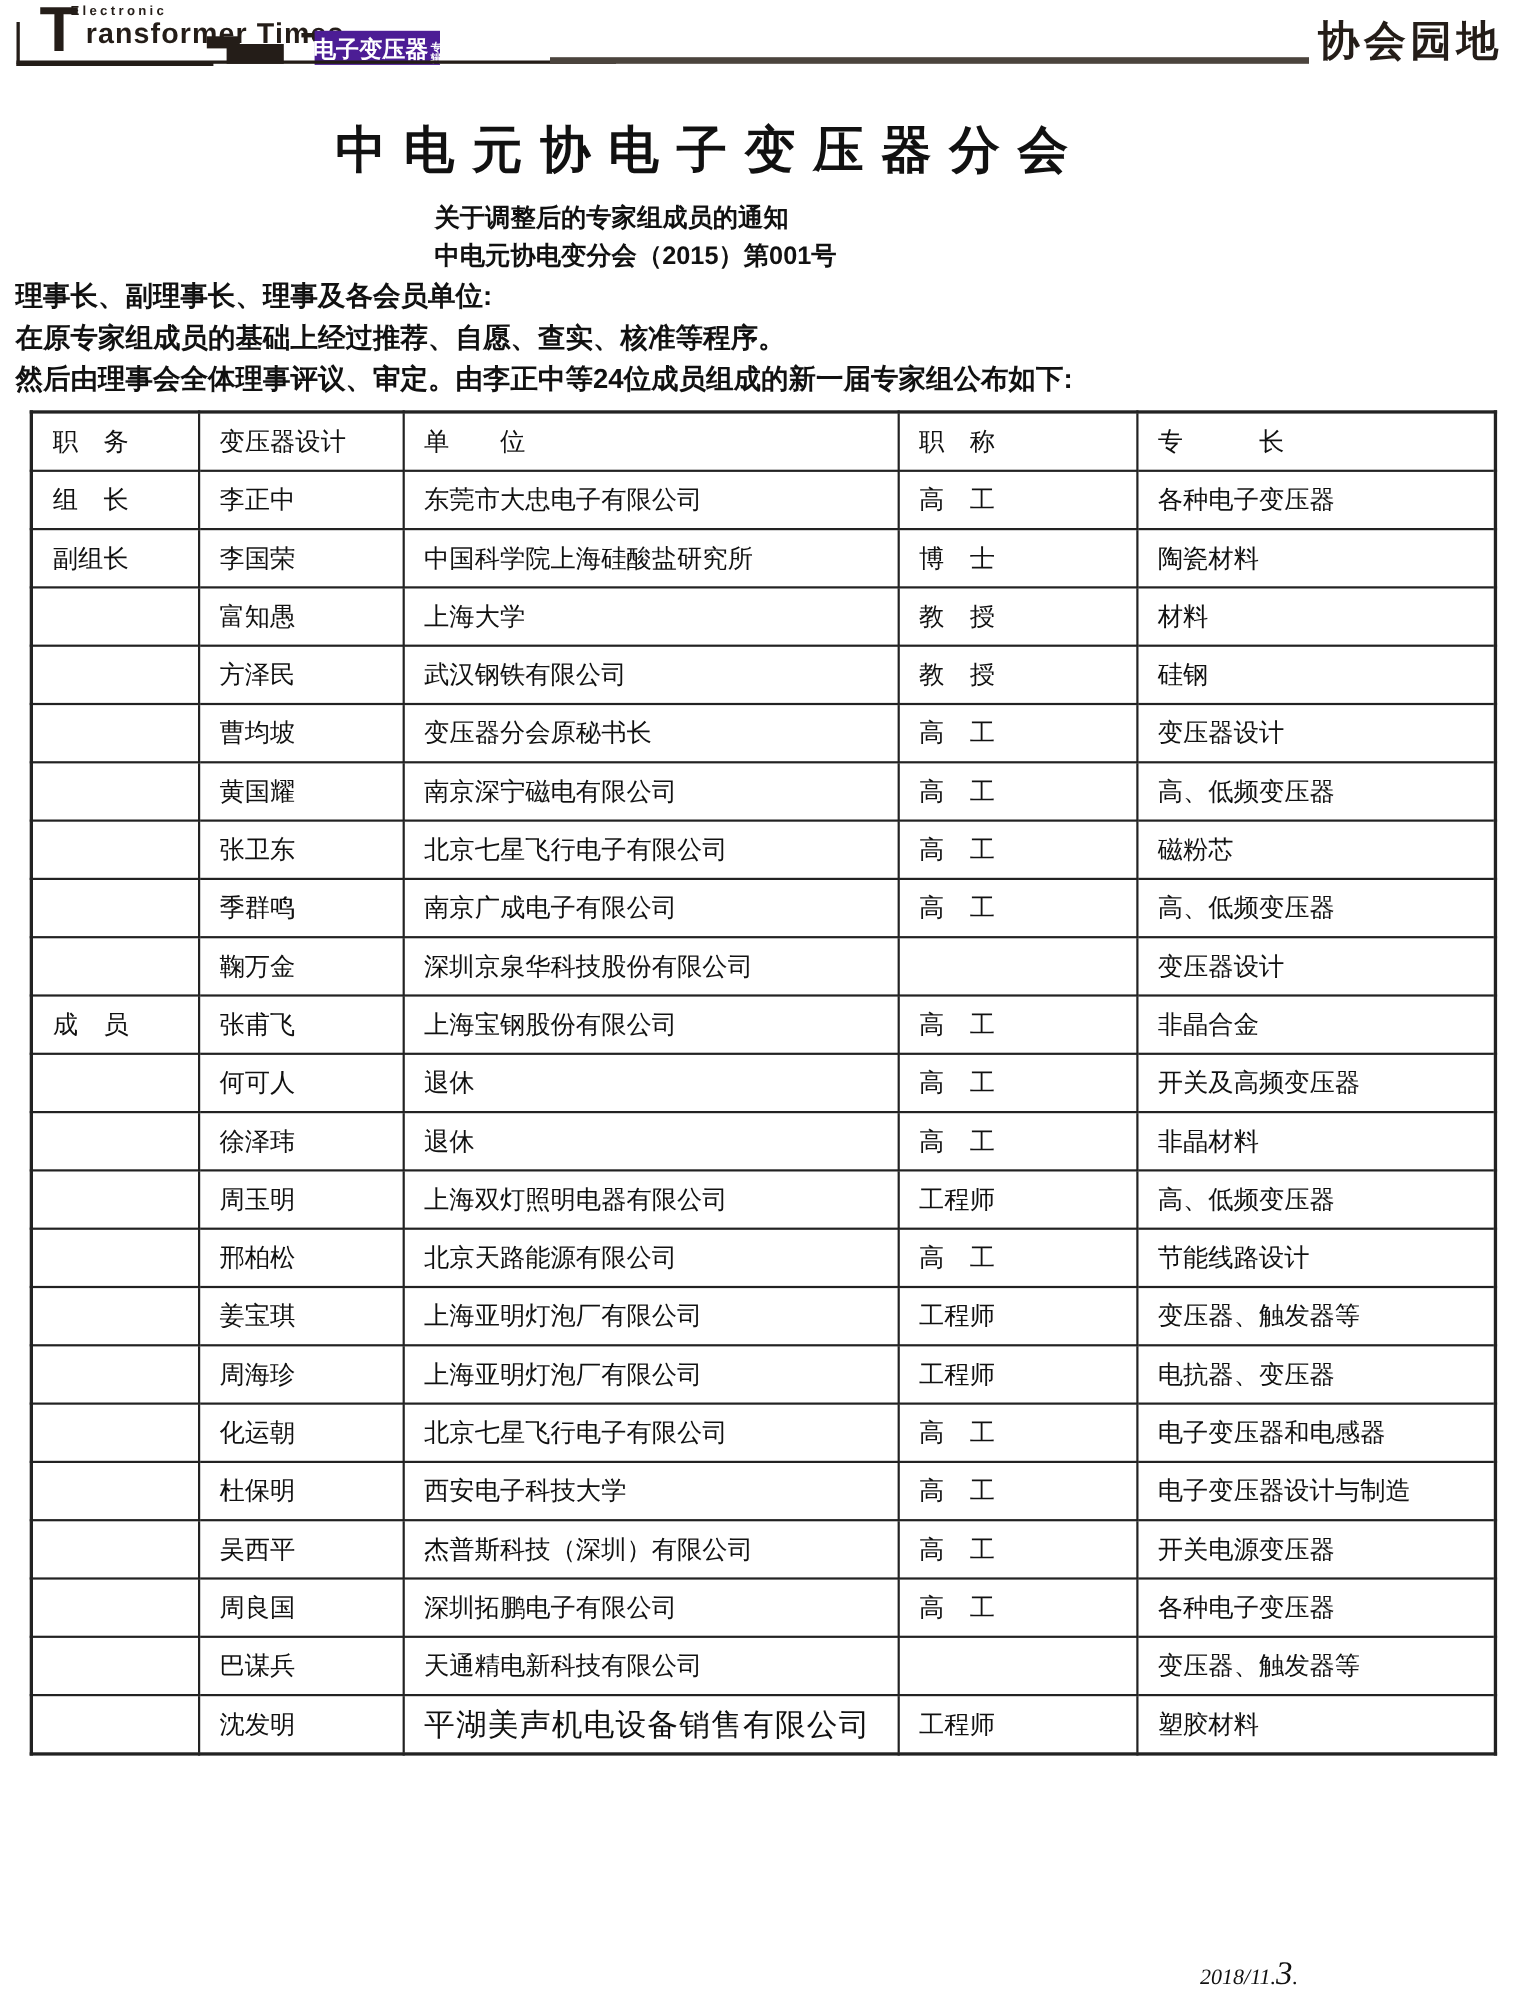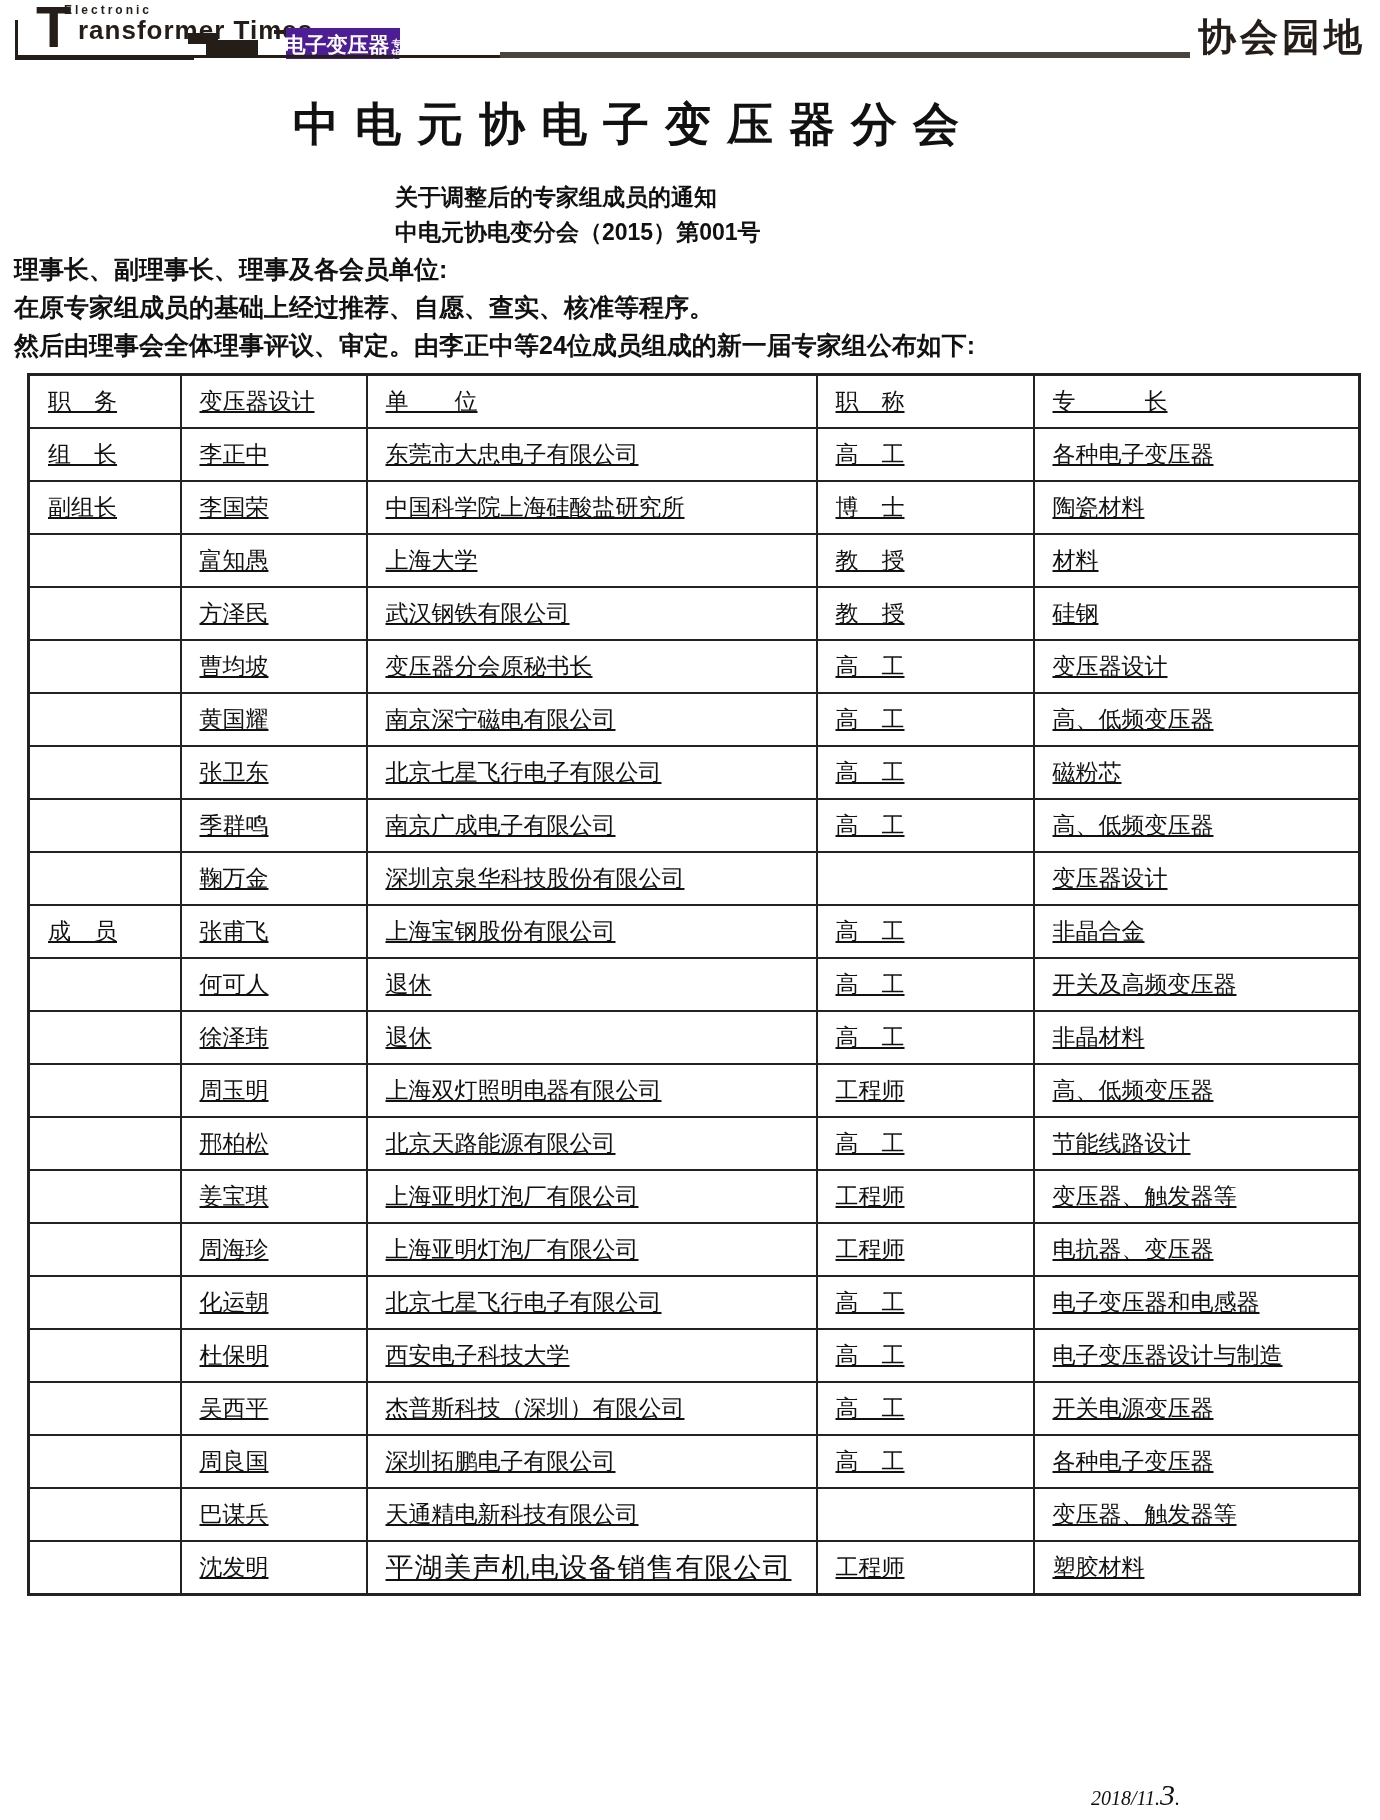--- a/index.html
+++ b/index.html
@@ -24,31 +24,31 @@
   .badge-step2{position:absolute;left:18px;top:12px;width:52px;height:18px;background:#241d18;}
   .badge-main{position:absolute;left:62px;top:0;width:114px;height:31px;background:#4c1d95;color:#ffffff;
     display:flex;align-items:flex-end;justify-content:center;font-family:"Liberation Sans",sans-serif;font-weight:bold;margin-left:36px;}
   .badge-text{font-size:21px;letter-spacing:0px;white-space:nowrap;}
   .badge-suffix{display:inline-block;width:11px;font-size:10px;line-height:10px;word-break:break-all;margin-left:2px;}
   .rule-thin{position:absolute;left:15px;top:55px;width:545px;height:3px;background:#241d18;}
   .rule-thick{position:absolute;left:500px;top:52px;width:690px;height:6px;background:#4b443d;}
   .corner-label{position:absolute;right:14px;top:12px;font-size:38px;font-weight:bold;letter-spacing:4px;
     font-family:"Liberation Sans",sans-serif;color:#241d18;}
   
-  .doc-title{position:absolute;left:0;top:94px;width:1268px;margin:0;text-align:center;
+  .doc-title{position:absolute;left:0;top:94px;width:1268px;margin:12px;text-align:center;
     font-size:46px;font-weight:bold;letter-spacing:16px;font-family:"Liberation Serif",serif;color:#111;}
   .subtitle{position:absolute;left:395px;top:180px;font-family:"Liberation Sans",sans-serif;
     font-weight:bold;font-size:23px;line-height:35px;color:#111;}
   .paragraphs{position:absolute;left:14px;top:250px;font-family:"Liberation Sans",sans-serif;
     font-weight:bold;font-size:25px;line-height:38px;color:#111;}
   
   .table-wrap{position:absolute;left:27px;top:373px;width:1331px;}
   table.experts{border-collapse:collapse;width:100%;table-layout:fixed;
     font-family:"Liberation Serif",serif;font-size:23px;color:#111;}
-  table.experts{border:3px solid #222;text-decoration:underline;}
+  table.experts{border:3px solid #222;}
   table.experts th, table.experts td{
     border:2px solid #222;height:51px;vertical-align:middle;
     font-weight:normal;text-align:left;padding:0 6px 0 18px;
     white-space:nowrap;overflow:hidden;}
   table.experts th{padding-left:18px;}
   td.org-large{font-size:28px;letter-spacing:1px;padding-left:14px;}
   
   .footer-date{position:absolute;right:200px;top:1778px;font-family:"Liberation Serif",serif;
     font-size:20px;color:#111;font-style:italic;}
   .footer-date .big{font-size:30px;}

